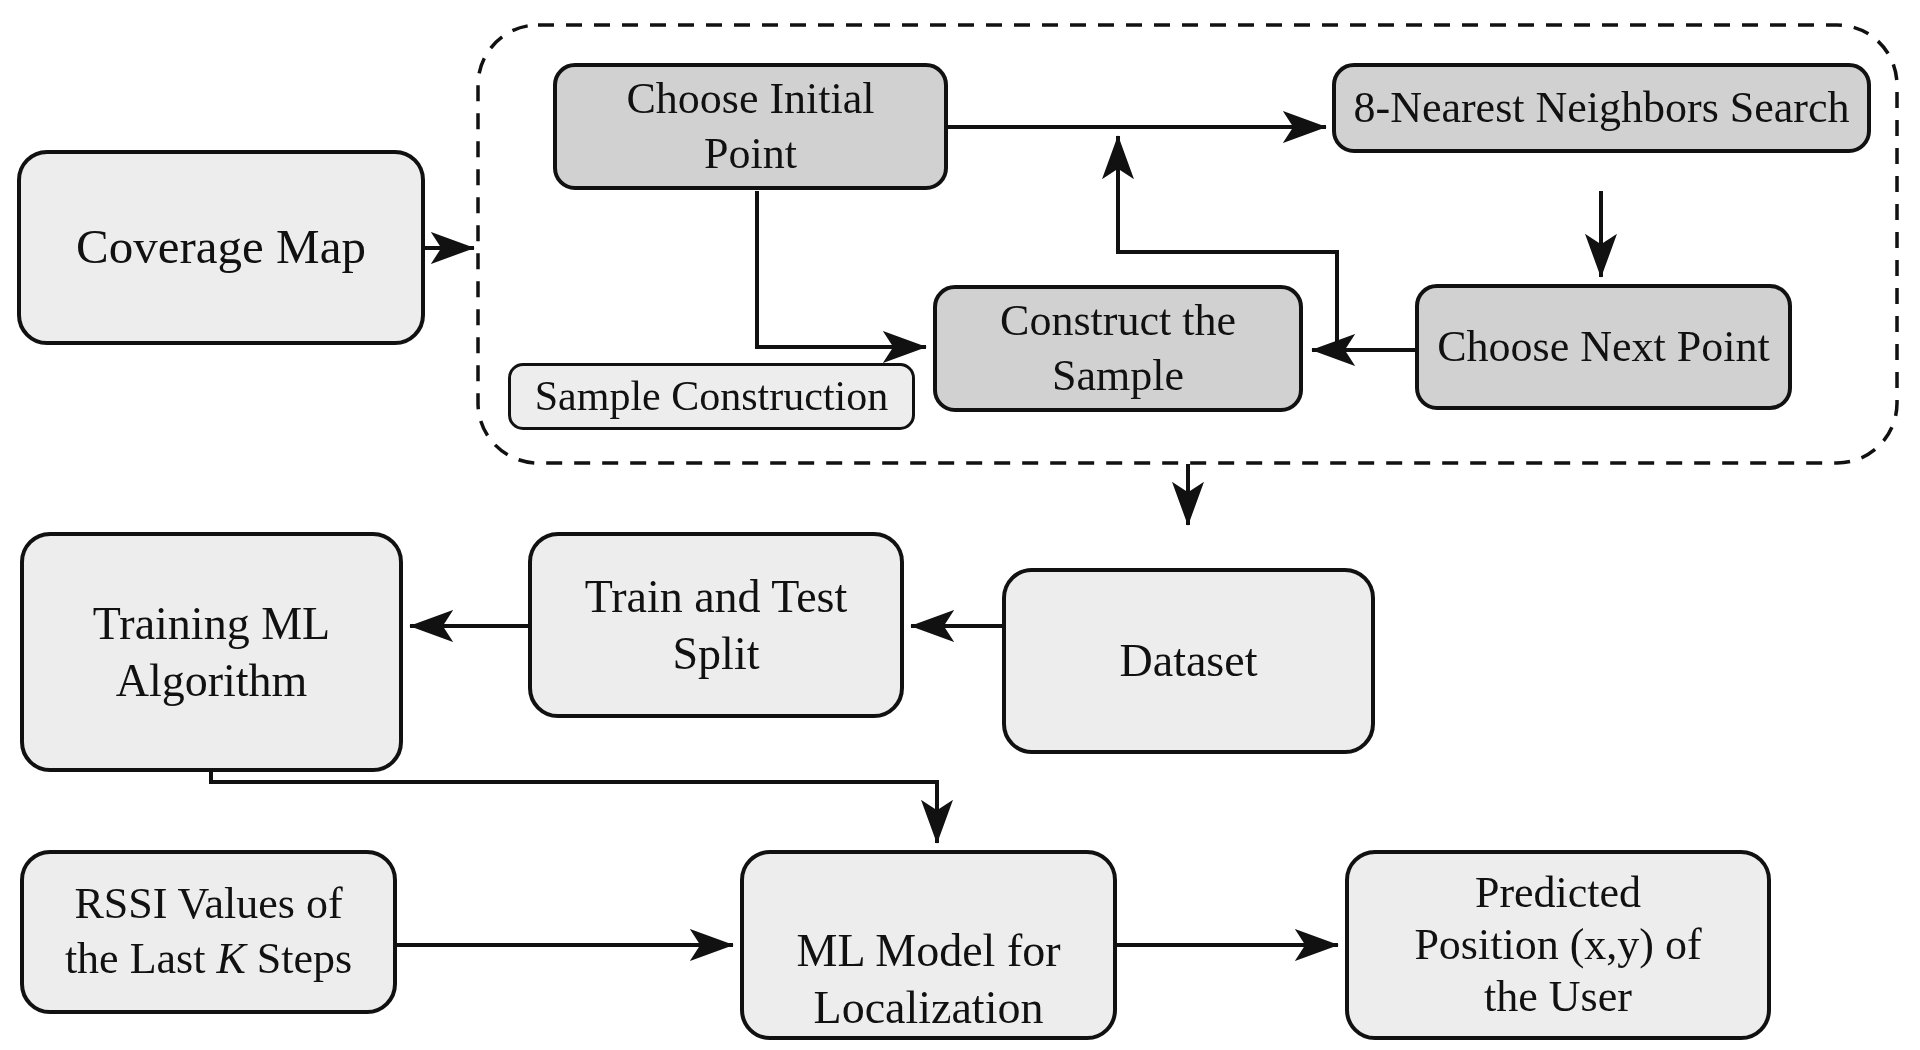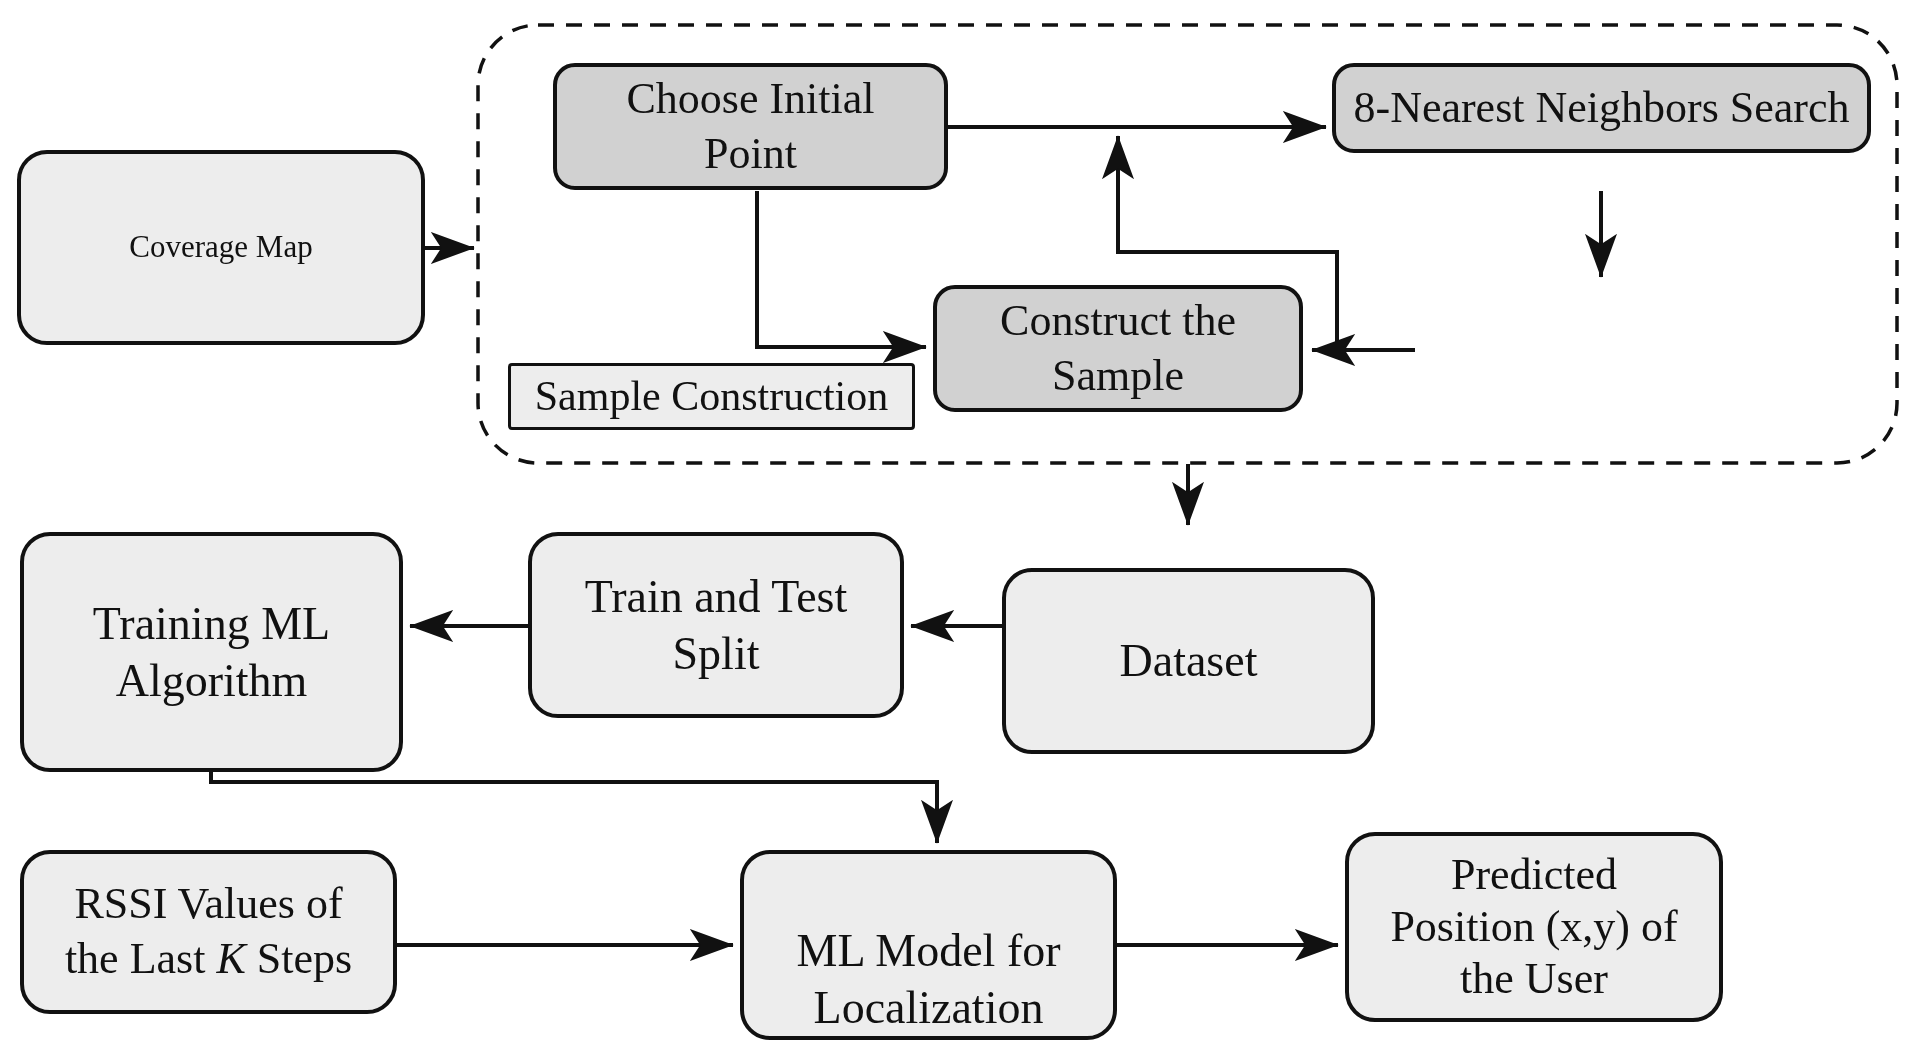--- a/index.html
+++ b/index.html
@@ -18,35 +18,35 @@
     text-align:center;
     border:4px solid #111111;
     box-sizing:border-box;
     line-height:1.24;
   }
   .light{background:#ededed;}
   .dark{background:#d1d1d1;}
   .lbl{white-space:pre-line;}
   .r28{border-radius:30px;}
   .r22{border-radius:22px;}
-  .r12{border-radius:4px;}
+  .r12{border-radius:15px;}
 
   
-  .coverage-map      {left:17px;  top:150px; width:408px; height:195px; font-size:31px;}
+  .coverage-map      {left:17px;  top:150px; width:408px; height:195px; font-size:49px;}
   .choose-initial    {left:553px; top:63px;  width:395px; height:127px; font-size:44px;}
   .nearest-neighbors {left:1332px;top:63px;  width:539px; height:90px; font-size:44px;}
   .construct-sample  {left:933px; top:285px; width:370px; height:127px; font-size:44px;}
   .choose-next       {left:1415px;top:284px; width:377px; height:126px; font-size:44px;}
   .sample-construction{left:508px;top:363px; width:407px; height:67px;  font-size:42px; border-width:3.5px;}
   .dataset           {left:1002px;top:532px; width:373px; height:186px; font-size:46px;margin-top:36px;}
   .train-test        {left:528px; top:532px; width:376px; height:186px; font-size:46px;}
   .training-ml       {left:20px;  top:532px; width:383px; height:240px; font-size:46px;}
   .rssi              {left:20px;  top:850px; width:377px; height:164px; font-size:44px;}
   .ml-model          {left:740px; top:850px; width:377px; height:190px; font-size:46px;align-items:flex-end;}
-  .predicted         {left:1345px;top:832px; width:378px; height:190px; font-size:44px; line-height:1.18;}
+  .predicted         {left:1345px;top:850px; width:426px; height:190px; font-size:44px; line-height:1.18;}
   .it{font-style:italic;}
 </style>
 </head>
 <body>
 
 <div class="stage">
 
   <svg class="layer" width="1920" height="1050" viewBox="0 0 1920 1050" fill="none" stroke="#111111" stroke-width="4">
     <defs>
       <marker id="ah" markerWidth="12.5" markerHeight="9" refX="10.8" refY="4" orient="auto" markerUnits="strokeWidth">
@@ -81,20 +81,23 @@
 
   <div class="box dark r22 nearest-neighbors">
     <span class="lbl">8-Nearest Neighbors Search</span>
   </div>
 
   <div class="box dark r22 construct-sample">
     <span class="lbl">Construct the
 Sample</span>
   </div>
 
+  <div class="box dark r22 choose-next">
+    <span class="lbl">Choose Next Point</span>
+  </div>
 
   <div class="box light r12 sample-construction">
     <span class="lbl">Sample Construction</span>
   </div>
 
   <div class="box light r28 dataset">
     <span class="lbl">Dataset</span>
   </div>
 
   <div class="box light r28 train-test">

